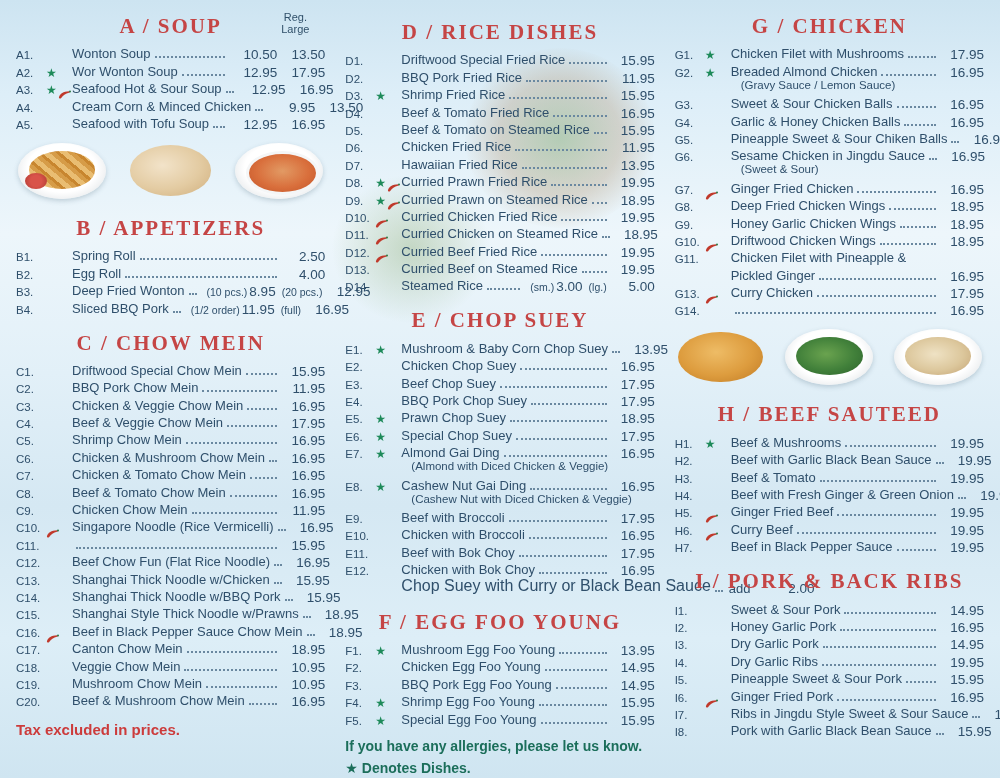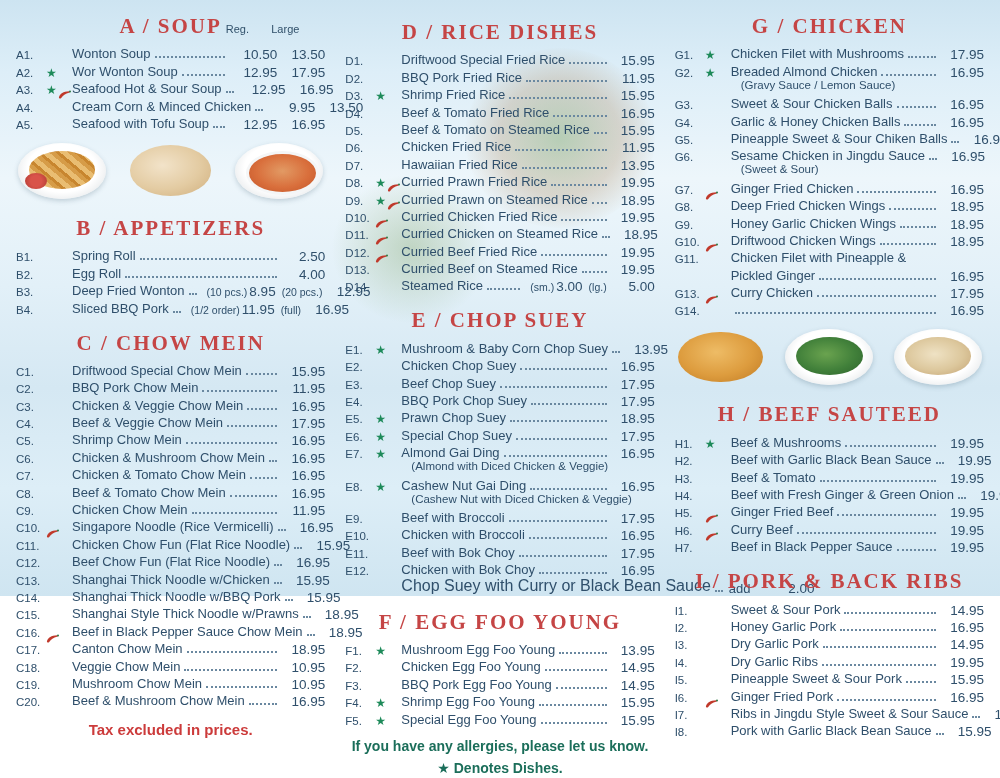--- a/index.html
+++ b/index.html
@@ -1,41 +1,41 @@
 <!DOCTYPE html>
 <html><head>
 <meta charset="utf-8">
 <style>
   html,body { margin:0; padding:0; }
   body {
     width:1000px; height:778px; overflow:hidden;
     font-family:"Liberation Sans","DejaVu Sans",sans-serif;
   }
   .menu {
-    width:1000px; height:596px; box-sizing:border-box;
+    width:1000px; height:778px; box-sizing:border-box;
     display:flex; gap:20px; padding:6px 16px;
     background:linear-gradient(180deg,#cde4f1 0%,#ddeef8 12%,#edf6fb 30%,#e2f0f8 48%,#d5e8f3 65%,#ddeef7 82%,#cfe5f1 100%);
   }
   .col { flex:1; position:relative; min-width:0; }
   .col > *:not(.wm) { position:relative; z-index:1; }
 
   .wm { position:absolute; z-index:0; border-radius:50%; }
   .wm1 { top:42px; right:0px; width:190px; height:180px;
     background:radial-gradient(ellipse at center, rgba(110,150,80,.40) 0%, rgba(160,120,70,.25) 45%, rgba(110,150,80,0) 72%); }
   .wm2 { top:168px; left:-14px; width:160px; height:150px;
     background:radial-gradient(ellipse at center, rgba(110,150,80,.32) 0%, rgba(110,150,80,0) 70%); }
 
   .section-head { position:relative; margin:14px 0 6px 0; text-align:center; }
   .col > .section-head:first-child { margin-top:8px; }
   .section-title {
     font-family:"Liberation Serif","DejaVu Serif",serif;
     font-weight:bold; font-size:21px; letter-spacing:2px;
     color:#c54545; display:inline-block;
   }
-  .price-heads { position:absolute; right:16px; bottom:4px; display:flex; }
+  .price-heads { position:absolute; right:6px; bottom:4px; display:flex;flex-direction:column; }
   .price-heads span { width:48px; text-align:center; font-size:11px; color:#30506a; }
 
   .row { display:flex; align-items:flex-end; height:17.4px; color:#2f4f6b; }
   .num { flex:0 0 30px; font-size:11.5px; padding-bottom:1px; }
   .mark { flex:0 0 26px; display:flex; align-items:center; gap:1px; padding-bottom:1px; }
   .star { color:#1e8a5a; font-size:12px; line-height:1; font-family:"DejaVu Sans",sans-serif; }
   .chili { display:inline-block; width:14px; height:10px; }
   .name { font-size:13px; white-space:nowrap; padding-bottom:1px; }
   .note-name { font-size:16px; }
   .leader { flex:1 1 8px; min-width:8px; border-bottom:2px dotted #6a88a0; margin:0 4px 4px 4px; }
@@ -61,21 +61,21 @@
   .food-fried-wontons .food { left:4%; top:4%; width:92%; height:90%;
     background:radial-gradient(ellipse at 40% 40%, #f2e3c9 0%, #e3cba2 55%, #cfae7c 100%); }
   .food-hot-sour-soup .food { background:radial-gradient(ellipse at 50% 45%, #e29a64 0%, #d96f3c 55%, #c25428 100%);
     border:3px solid #f4f6f7; }
   .food-fried-chicken { background:none; box-shadow:none; }
   .food-fried-chicken .food { left:2%; top:4%; width:96%; height:90%;
     background:radial-gradient(ellipse at 45% 40%, #eebc66 0%, #dd9c3e 55%, #bf7a24 100%); }
   .food-veggie-stir-fry .food { background:radial-gradient(ellipse at 45% 45%, #6aa34f 0%, #41803a 55%, #2c612c 100%); }
   .food-almond-chicken .food { background:radial-gradient(ellipse at 45% 45%, #efe2c4 0%, #dcc79c 55%, #c2a272 100%); }
 
-  .footnote { text-align:center; font-weight:bold; }
+  .footnote { text-align:left; font-weight:bold; }
   .tax-note { color:#cc3b3b; font-size:15px; margin-top:12px; }
   .allergy-note { color:#1b6e5a; font-size:14px; margin-top:10px; }
   .star-note { color:#1b6e5a; font-size:14px; margin-top:6px; }
 </style>
 </head>
 <body>
 
 <div class="menu">
   <div class="col" id="col-left">
       <div class="section-head"><span class="section-title">A / SOUP</span><div class="price-heads">
@@ -248,21 +248,20 @@
               <circle cx="12" cy="2.6" r="1" fill="#2e7d46"></circle>
             </svg></span>
         </span>
         <span class="name">Singapore Noodle (Rice Vermicelli)</span>
         <span class="leader"></span>
         <span class="price">16.95</span>
       </div>
       <div class="row">
         <span class="num">C11.</span>
         <span class="mark"></span>
-        <span class="name">Chicken Chow Fun (Flat Rice Noodle)</span>
         <span class="leader"></span>
         <span class="price">15.95</span>
       </div>
       <div class="row">
         <span class="num">C12.</span>
         <span class="mark"></span>
         <span class="name">Beef Chow Fun (Flat Rice Noodle)</span>
         <span class="leader"></span>
         <span class="price">16.95</span>
       </div>

